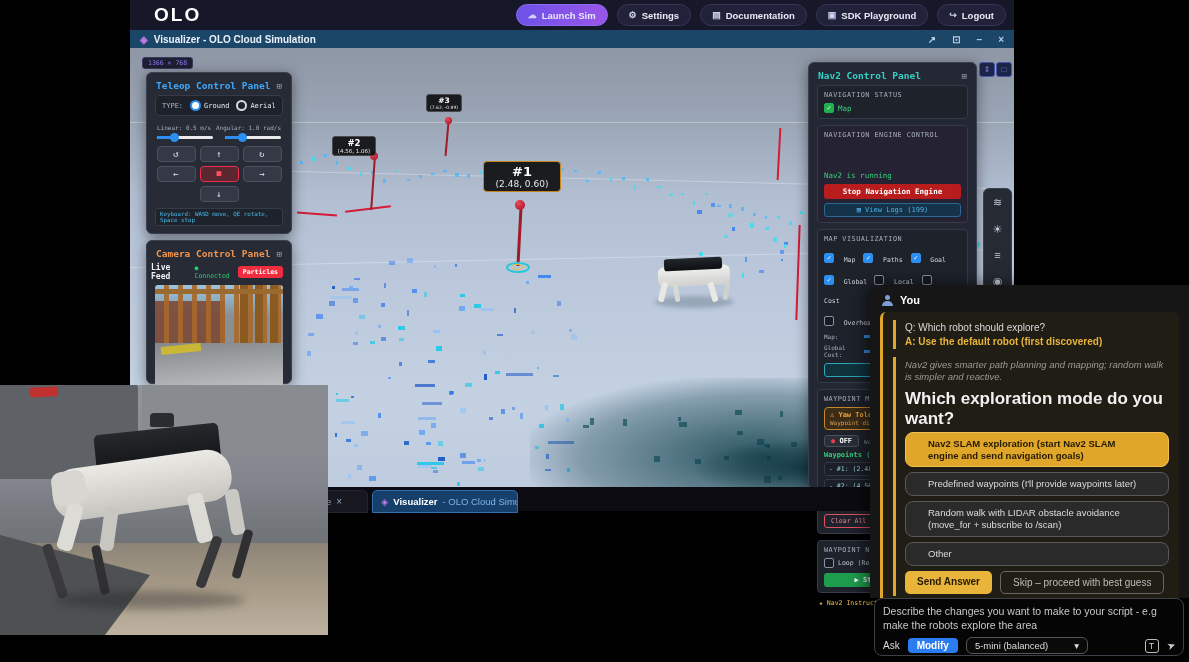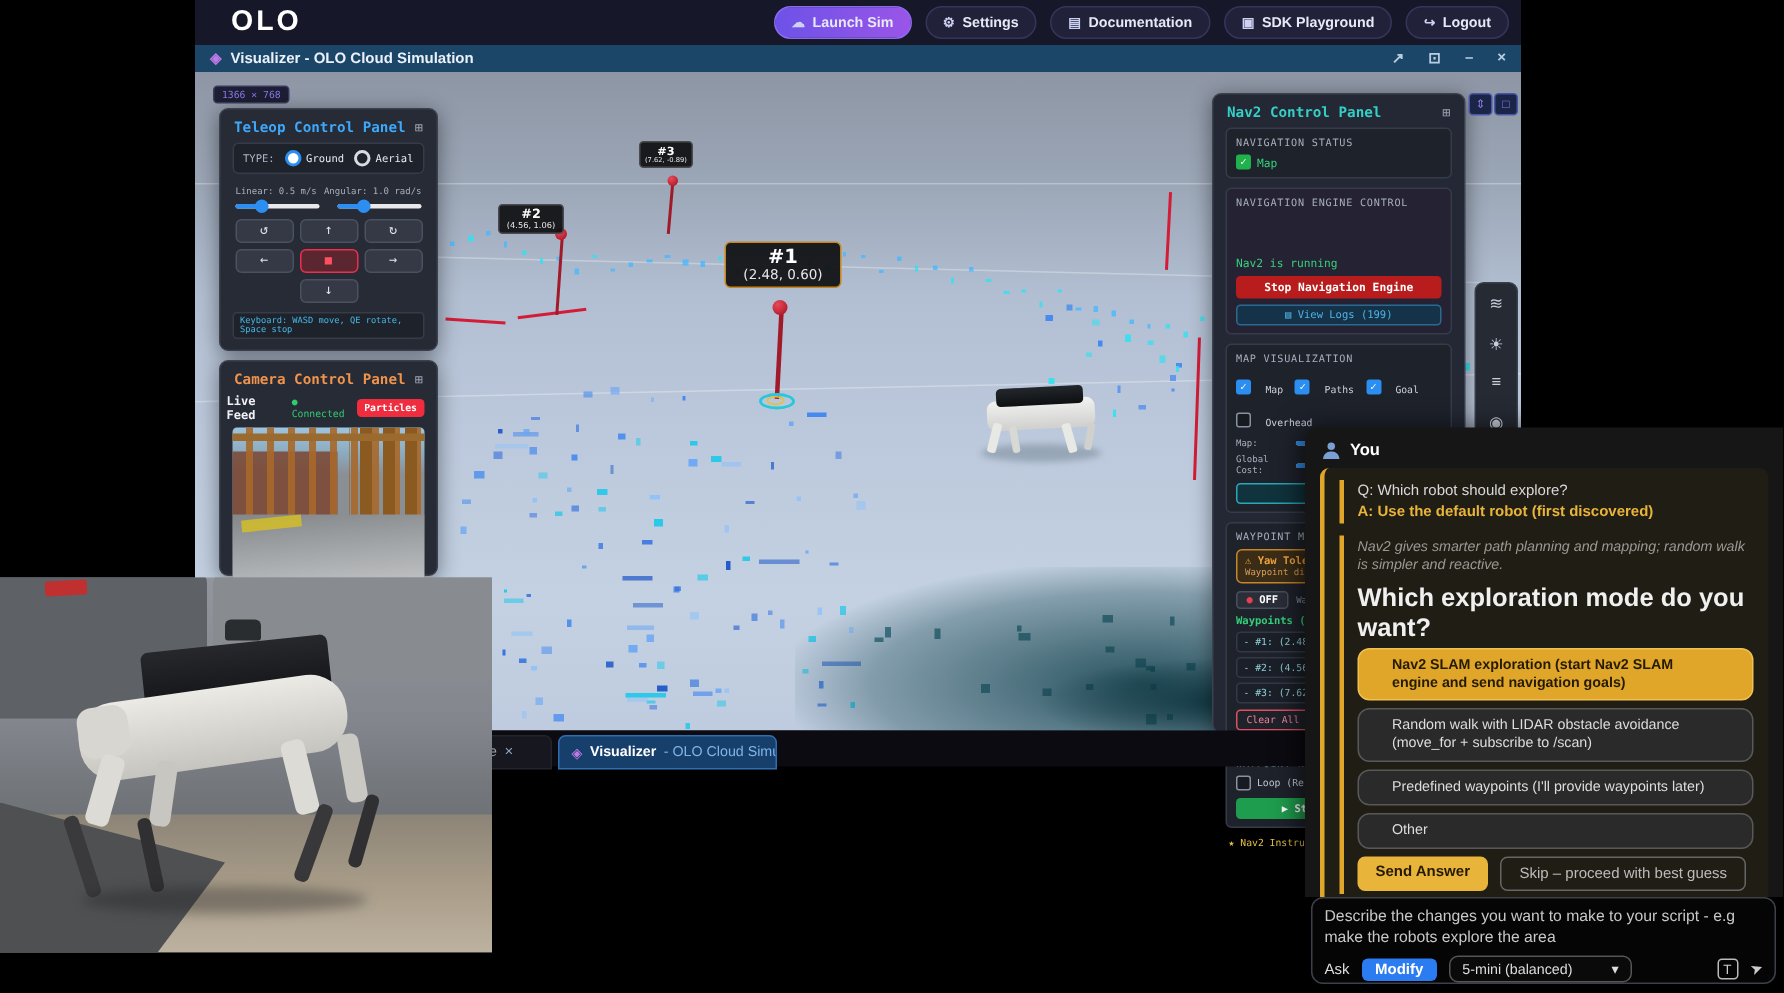--- a/index.html
+++ b/index.html
@@ -528,20 +528,25 @@
       <div class="stopbtn">Stop Navigation Engine</div>
       <div class="logsbtn" style="margin-top:4px;"><span>▤</span> <span>View Logs (199)</span></div>
     </div>
     <div class="sect">
       <div class="shead">MAP VISUALIZATION</div>
       <div style="display:flex;gap:8px;margin-bottom:3px;">
         <span><span class="cb on">✓</span> <span style="font-size:6.5px;">Map</span></span>
         <span><span class="cb on">✓</span> <span style="font-size:6.5px;">Paths</span></span>
         <span><span class="cb on">✓</span> <span style="font-size:6.5px;">Goal</span></span>
       </div>
+      <div style="display:flex;gap:6px;margin-bottom:3px;">
+        <span><span class="cb on">✓</span> <span style="font-size:6.5px;">Global Cost</span></span>
+        <span><span class="cb"></span> <span style="font-size:6.5px;">Local Cost</span></span>
+        <span><span class="cb"></span> <span style="font-size:6.5px;">Particles</span></span>
+      </div>
       <div style="margin-bottom:4px;">
         <span><span class="cb"></span> <span style="font-size:6.5px;">Overhead</span></span>
       </div>
       <div style="display:flex;align-items:center;gap:4px;margin-bottom:4px;">
         <span style="font-size:6px;color:#a7aebc;width:36px;">Map:</span>
         <div class="track" style="flex:1;">
             <div class="fill" style="width:80%;"></div>
             <div class="thumb" style="left:76%;width:8px;height:8px;top:-2.5px;"></div>
           </div>
         <span style="font-size:5.5px;color:#a7aebc;">80%</span>
@@ -642,22 +647,22 @@
     <div id="card">
       <div style="padding-bottom:8px;">
         <div class="qblock">
           <div class="qline">Q: Which robot should explore?</div>
           <div class="aline">A: Use the default robot (first discovered)</div>
         </div>
         <div class="qblock">
           <div class="note">Nav2 gives smarter path planning and mapping; random walk is simpler and reactive.</div>
           <div class="qtitle" style="font-size:17px;">Which exploration mode do you want?</div>
           <div class="opt sel">Nav2 SLAM exploration (start Nav2 SLAM engine and send navigation goals)</div>
+          <div class="opt">Predefined waypoints (I'll provide waypoints later)</div>
           <div class="opt">Random walk with LIDAR obstacle avoidance (move_for + subscribe to /scan)</div>
-          <div class="opt">Predefined waypoints (I'll provide waypoints later)</div>
           <div class="opt">Other</div>
           <div class="chbtns">
             <span class="sendbtn">Send Answer</span>
             <span class="skipbtn">Skip – proceed with best guess</span>
           </div>
         </div>
       </div>
     </div>
   </div>
 

